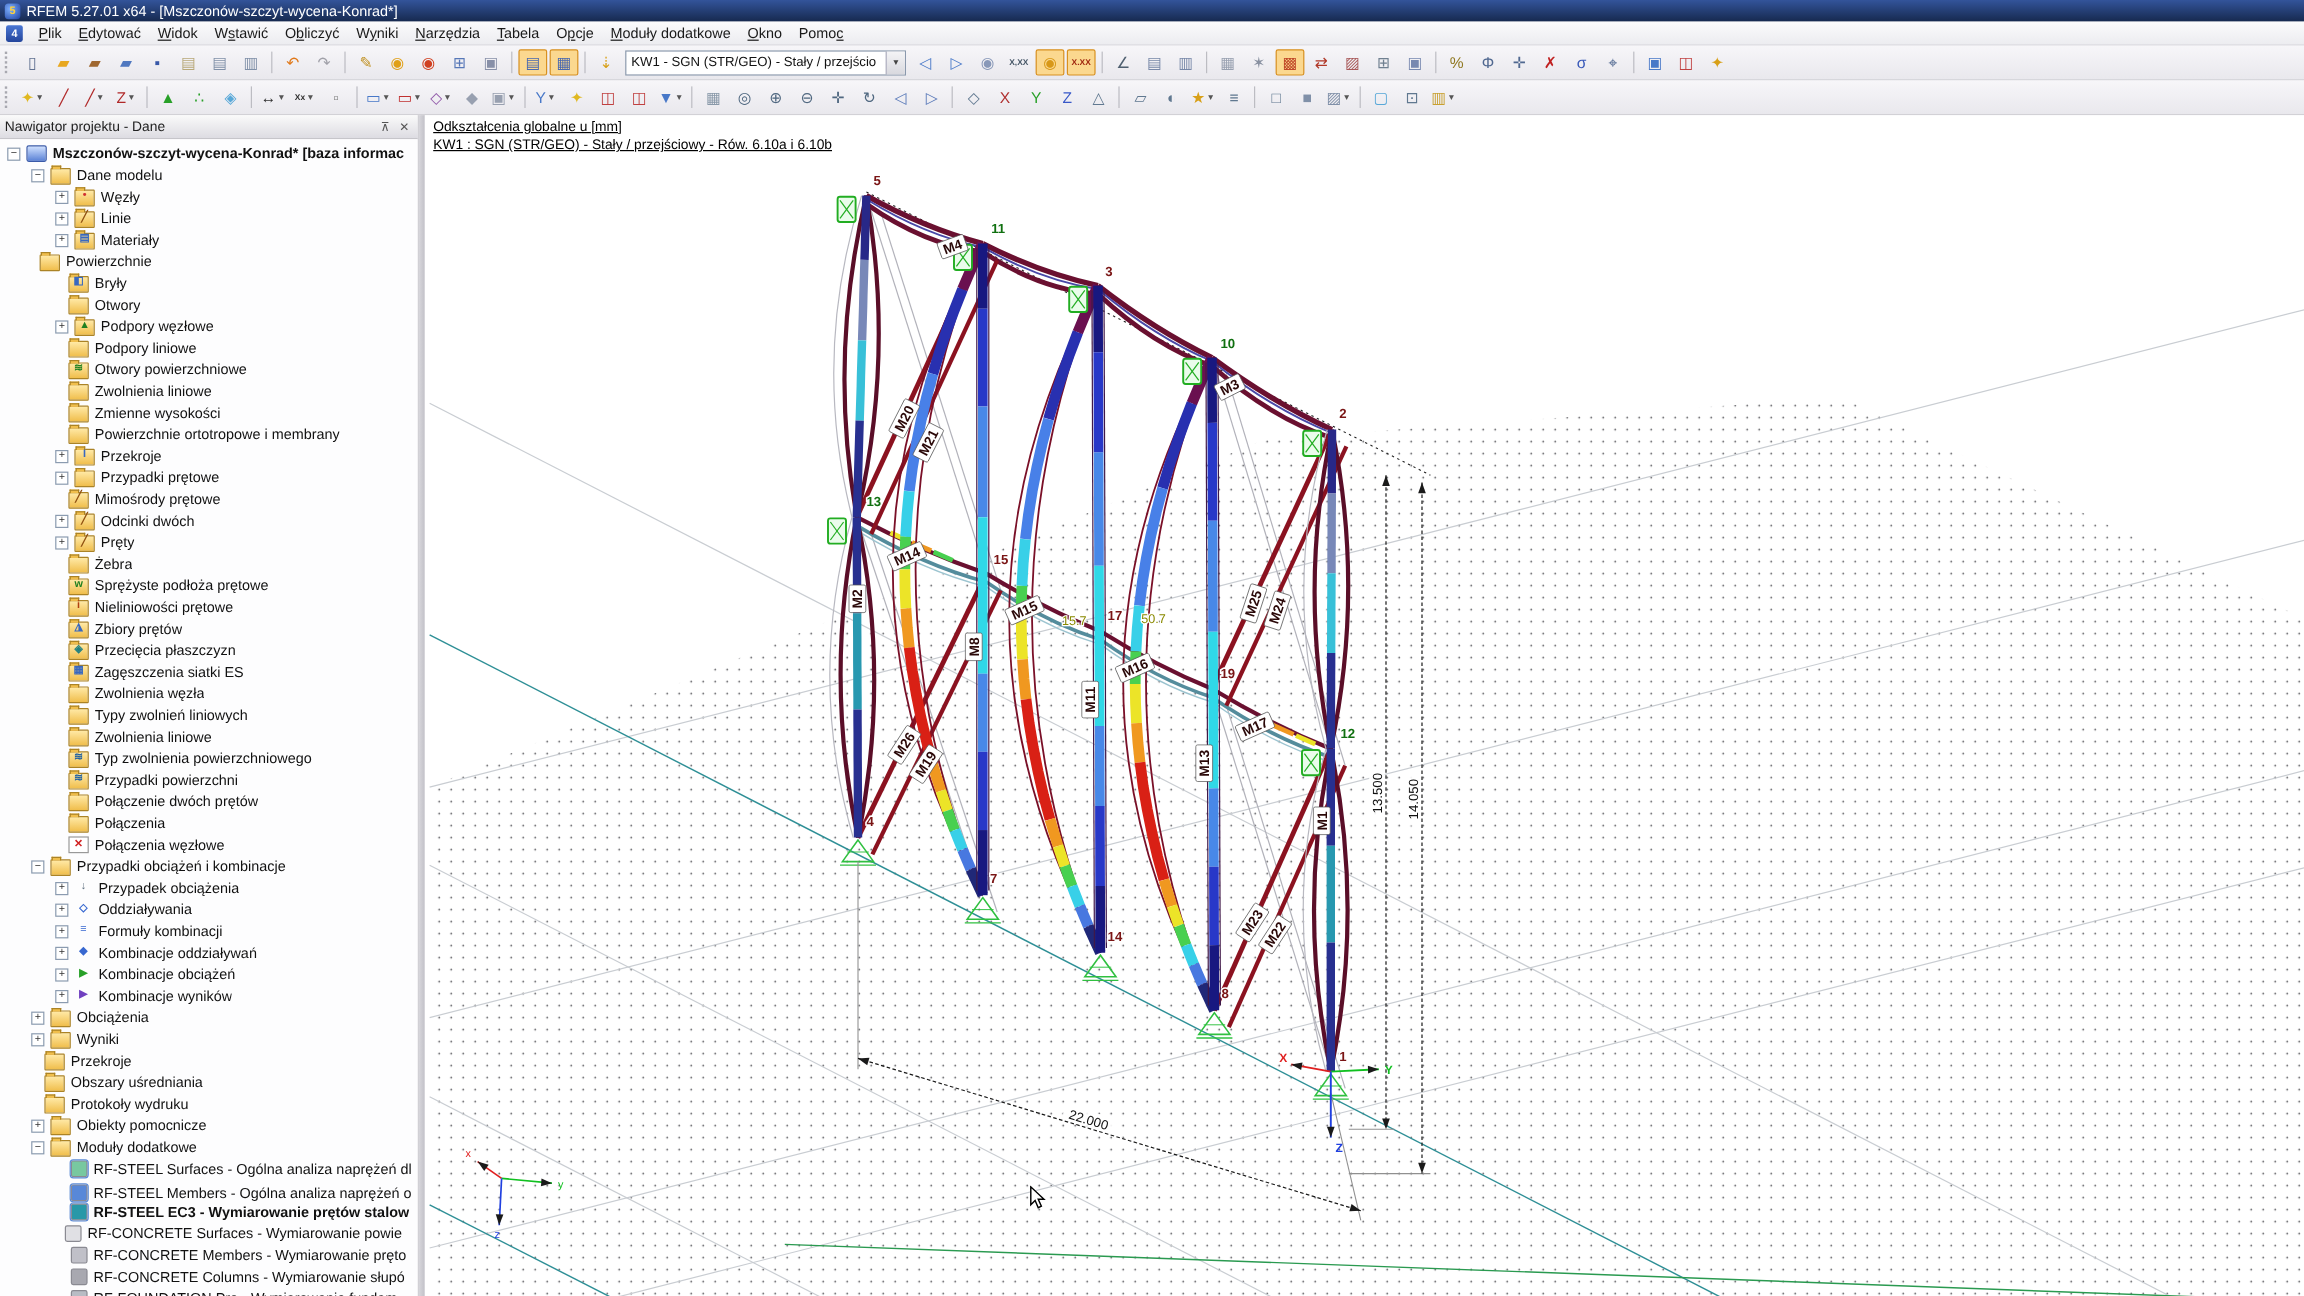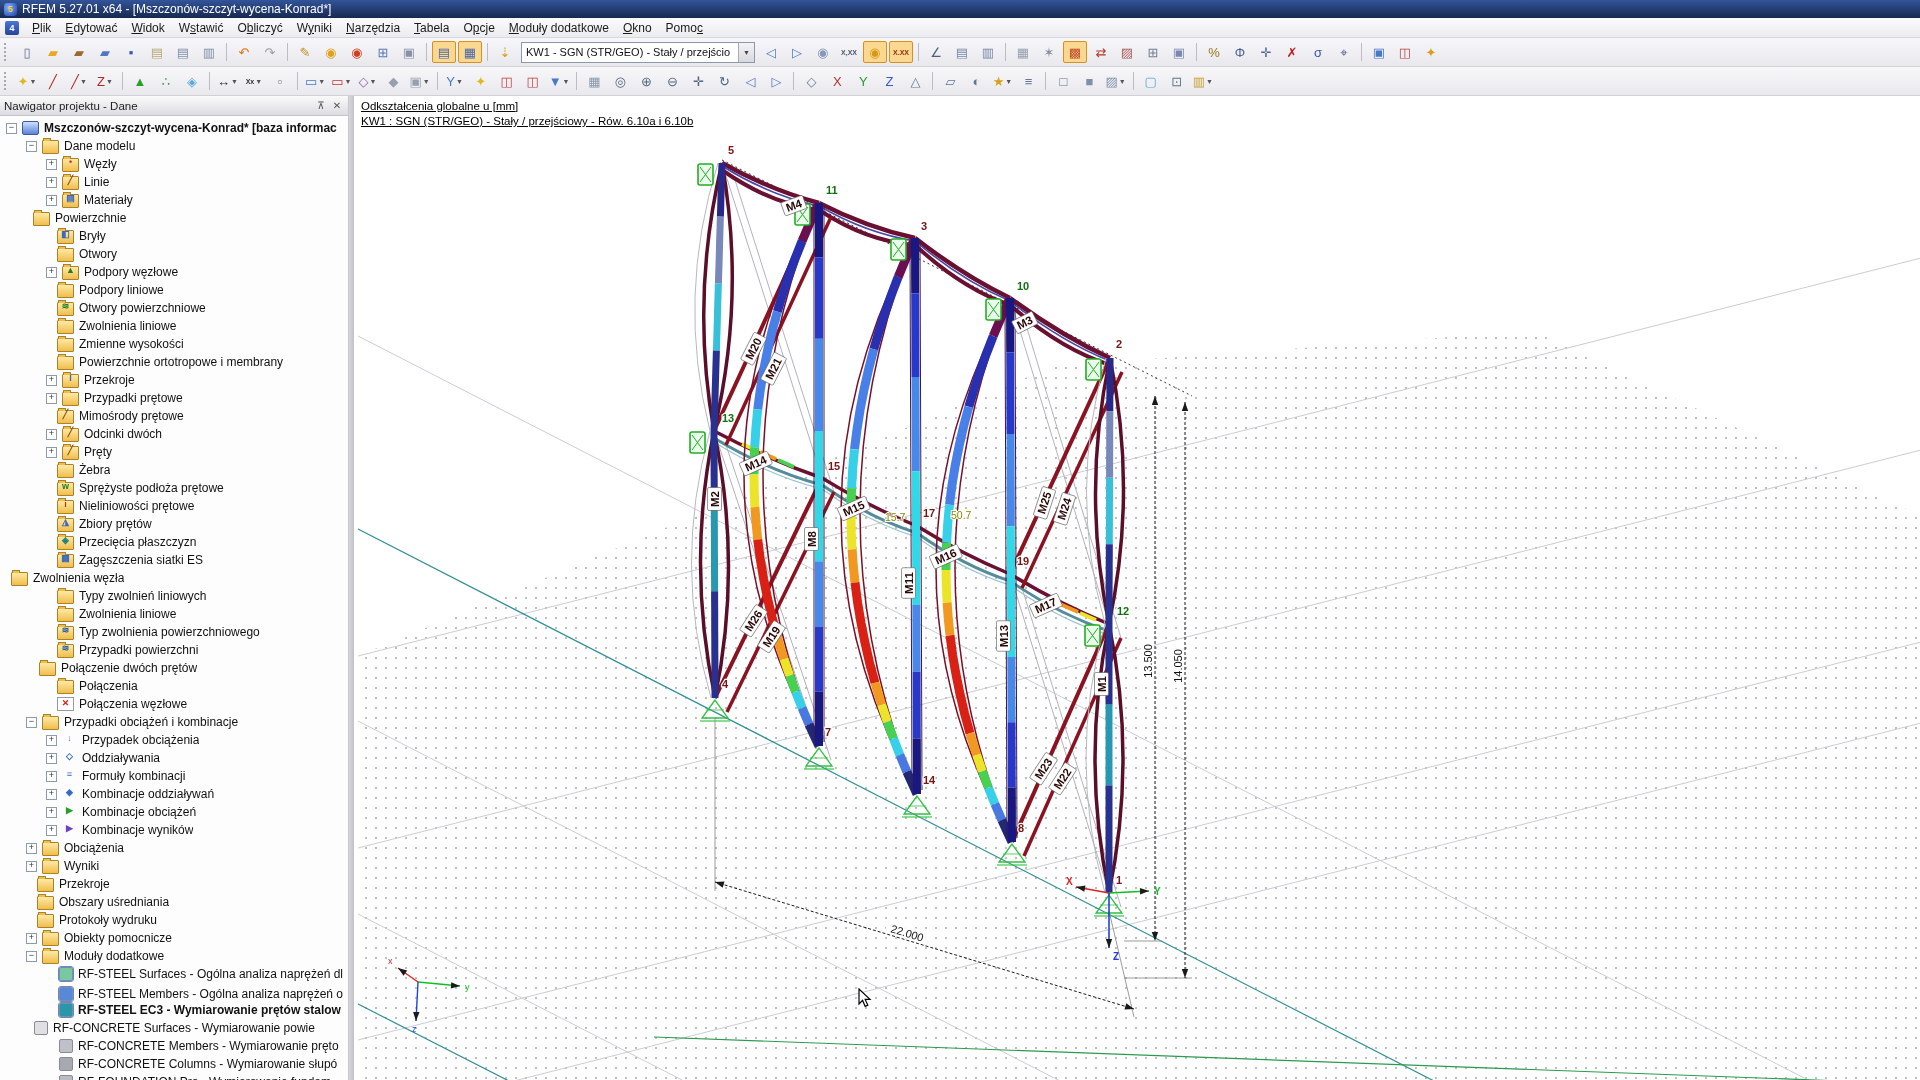--- a/index.html
+++ b/index.html
@@ -546,21 +546,21 @@
             </span>
             <span class="lbl">Przecięcia płaszczyzn</span>
           </div>
           <div class="trow" style="padding-left: 46px;">
             <span class="noexp"></span>
             <span class="ticon folder">
               <span class="ov" style="color: rgb(56, 104, 192);">▦</span>
             </span>
             <span class="lbl">Zagęszczenia siatki ES</span>
           </div>
-          <div class="trow" style="">
+          <div class="trow" style="padding-left: 46px;">
             <span class="noexp"></span>
             <span class="ticon folder"></span>
             <span class="lbl">Zwolnienia węzła</span>
           </div>
           <div class="trow" style="padding-left: 46px;">
             <span class="noexp"></span>
             <span class="ticon folder"></span>
             <span class="lbl">Typy zwolnień liniowych</span>
           </div>
           <div class="trow" style="padding-left: 46px;">
@@ -575,21 +575,21 @@
             </span>
             <span class="lbl">Typ zwolnienia powierzchniowego</span>
           </div>
           <div class="trow" style="padding-left: 46px;">
             <span class="noexp"></span>
             <span class="ticon folder">
               <span class="ov" style="color: rgb(32, 96, 160);">≋</span>
             </span>
             <span class="lbl">Przypadki powierzchni</span>
           </div>
-          <div class="trow" style="padding-left: 28px;">
+          <div class="trow" style="padding-left: 46px;">
             <span class="noexp"></span>
             <span class="ticon folder"></span>
             <span class="lbl">Połączenie dwóch prętów</span>
           </div>
           <div class="trow" style="padding-left: 46px;">
             <span class="noexp"></span>
             <span class="ticon folder"></span>
             <span class="lbl">Połączenia</span>
           </div>
           <div class="trow" style="padding-left: 46px;">
@@ -687,21 +687,21 @@
           <div class="trow" style="padding-left: 46px; align-items: flex-end;">
             <span class="noexp"></span>
             <span class="ticon mod sel" style="background: rgb(88, 136, 216);"></span>
             <span class="lbl">RF-STEEL Members - Ogólna analiza naprężeń o</span>
           </div>
           <div class="trow bold" style="padding-left: 46px;">
             <span class="noexp"></span>
             <span class="ticon mod sel" style="background: rgb(40, 152, 168);"></span>
             <span class="lbl">RF-STEEL EC3 - Wymiarowanie prętów stalow</span>
           </div>
-          <div class="trow" style="padding-left: 21px;">
+          <div class="trow" style="padding-left: 21px; margin-left: 20px;">
             <span class="noexp"></span>
             <span class="ticon mod" style="background: rgb(224, 224, 228);"></span>
             <span class="lbl">RF-CONCRETE Surfaces - Wymiarowanie powie</span>
           </div>
           <div class="trow" style="padding-left: 46px;">
             <span class="noexp"></span>
             <span class="ticon mod" style="background: rgb(192, 192, 200);"></span>
             <span class="lbl">RF-CONCRETE Members - Wymiarowanie pręto</span>
           </div>
           <div class="trow" style="padding-left: 46px;">

